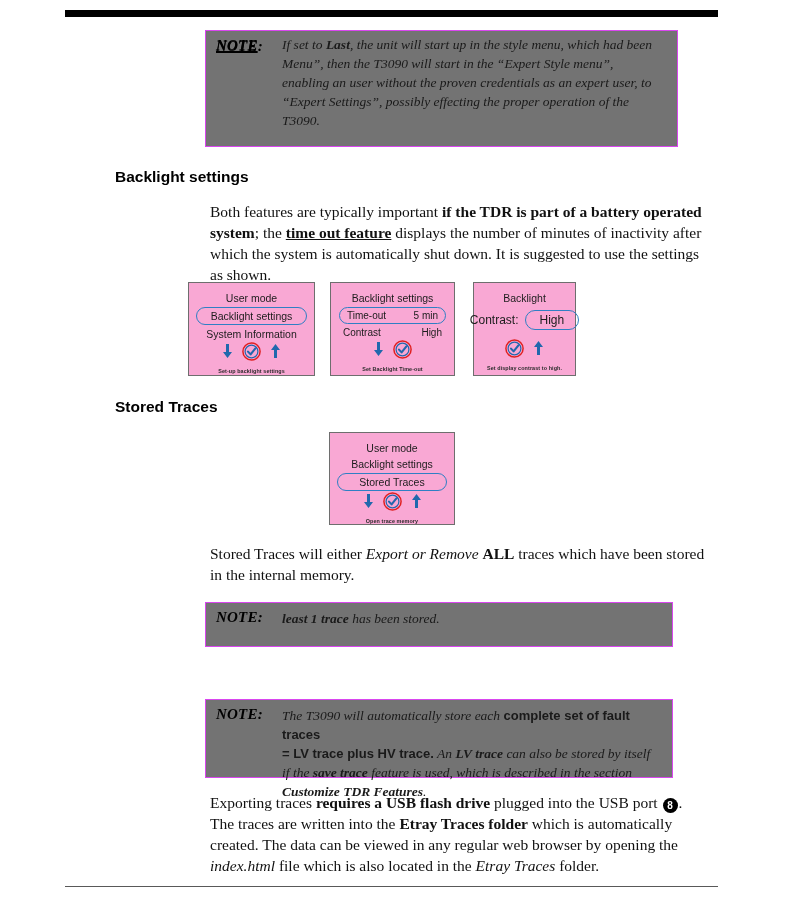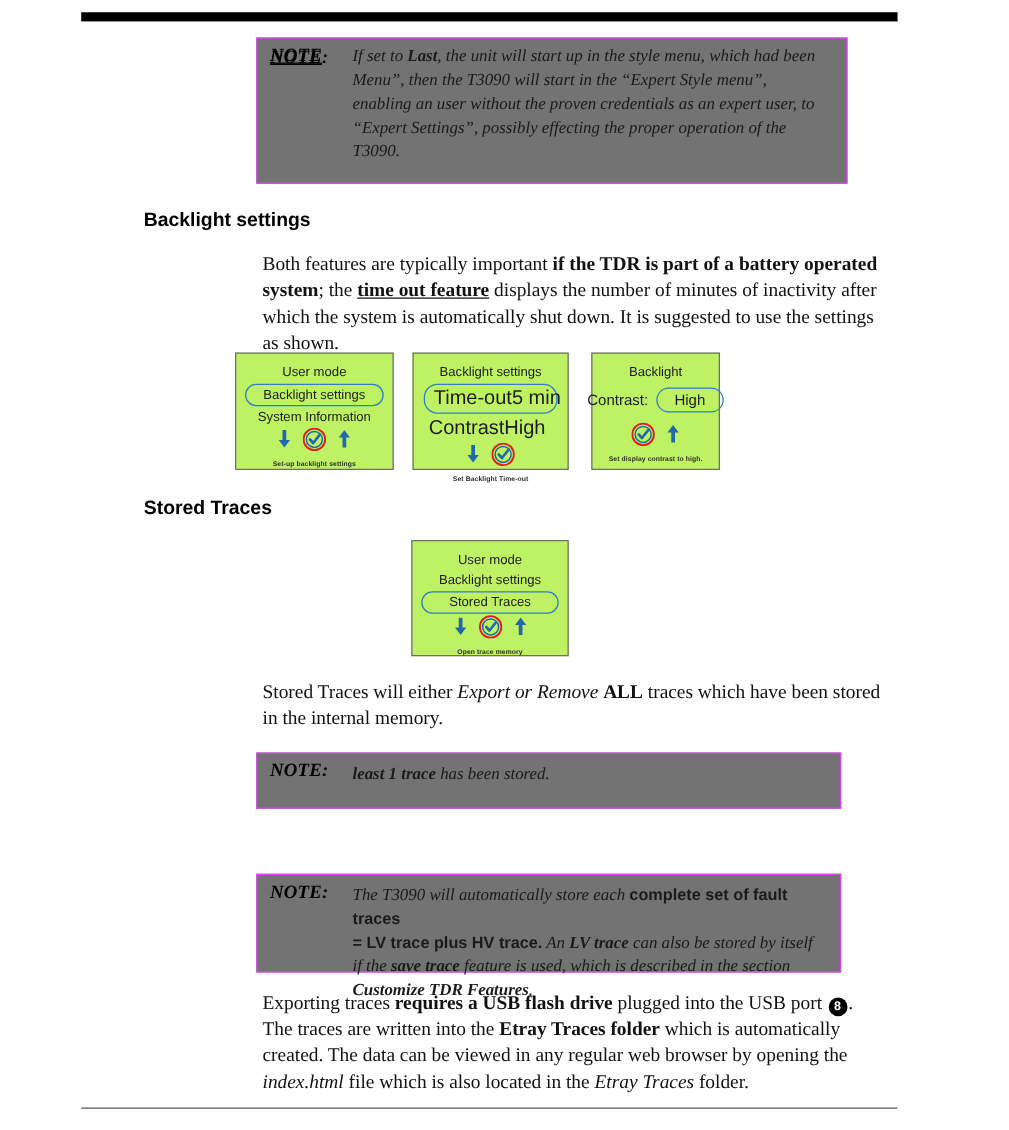--- a/index.html
+++ b/index.html
@@ -95,21 +95,21 @@
     text-align: left;
   }
   .para b { font-weight: bold; }
   .para i { font-style: italic; }
   .para u { text-decoration: underline; }
 
   
   .device {
     position: absolute;
     border: 1.5px solid #6e6e6e;
-    background: #bef264;
+    background: #f9a8d4;
     box-sizing: border-box;
     display: flex;
     flex-direction: column;
     align-items: center;
     padding-top: 7px;
   }
   .dev-line {
     font-family: "Liberation Sans", sans-serif;
     font-size: 10.5px;
     color: #1c1c1c;
@@ -121,23 +121,24 @@
   }
   .dev-line.pill {
     border: 1.3px solid #2f7fc4;
     border-radius: 11px;
     width: calc(100% - 14px);
     margin: 1px auto;
     padding: 2px 0;
   }
   .dev-row {
     display: flex;
+    justify-content: space-between;
     width: calc(100% - 16px);
     font-family: "Liberation Sans", sans-serif;
-    font-size: 16px;
+    font-size: 10px;
     color: #1c1c1c;
     padding: 2px 4px;
     box-sizing: border-box;
     white-space: nowrap;
   }
   .dev-row.pill {
     border: 1.3px solid #2f7fc4;
     border-radius: 11px;
     padding: 2px 7px;
     margin: 1px auto;

